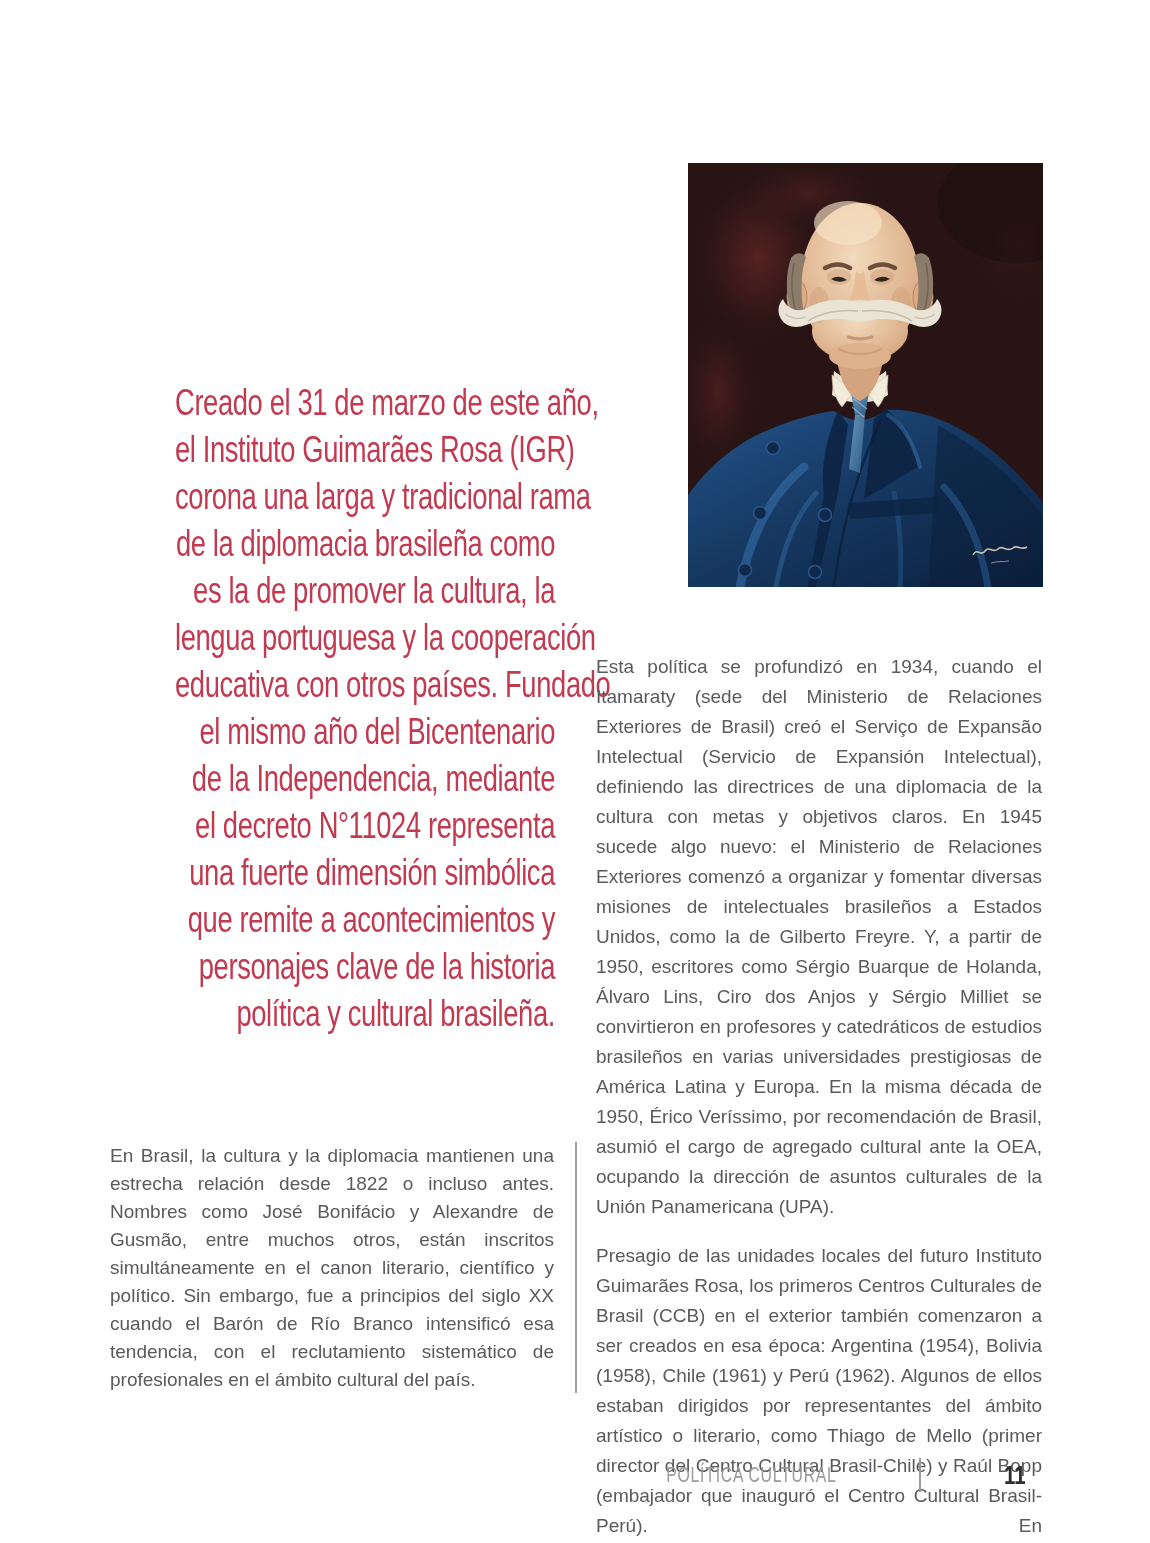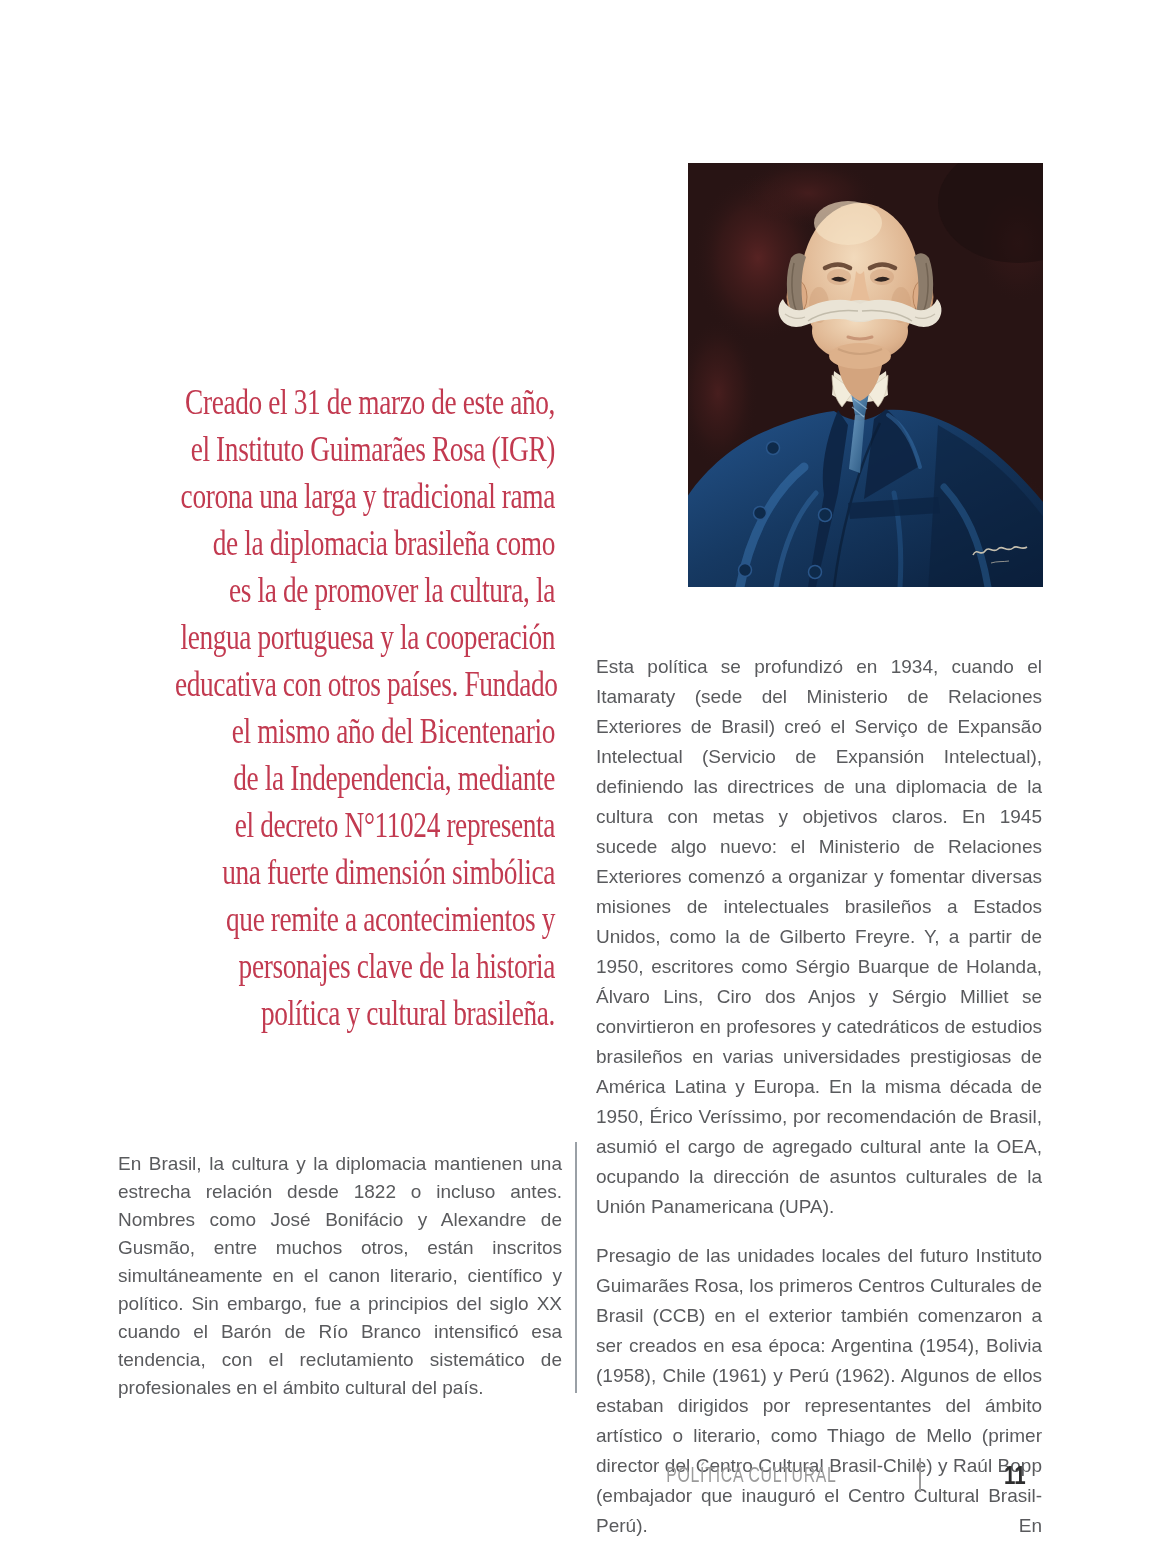--- a/index.html
+++ b/index.html
@@ -12,42 +12,42 @@
   .page{
     position:relative;
     width:1150px;height:1543px;
     margin:0 auto;
     background:#ffffff;
     font-family:"Liberation Sans",sans-serif;
     overflow:hidden;
   }
 
   
-  .pullquote{position:absolute;left:55px;top:379px;width:500px;font-family:Liberation Serif, serif;}
+  .pullquote{position:absolute;left:55px;top:379px;width:500px;}
   .pq-line{
     font-size:36px;line-height:47px;
     color:var(--red);
     text-align:right;white-space:nowrap;
     letter-spacing:-0.5px;
     transform:scaleX(0.76);transform-origin:100% 50%;
   }
 
   
   .portrait{position:absolute;left:688px;top:163px;width:355px;height:424px;margin:0;}
   .portrait svg{display:block;width:100%;height:100%;}
   .caption-row{position:absolute;left:688px;top:590px;width:355px;text-align:right;}
   .caption-text{
     display:inline-block;font-size:20px;color:var(--muted);
     letter-spacing:0.5px;white-space:nowrap;
     transform:scaleX(0.78);transform-origin:100% 50%;
   }
 
   
   .left-par{
-    position:absolute;left:110px;top:1142px;width:444px;margin:8px;
+    position:absolute;left:110px;top:1142px;width:444px;margin:0;
     font-size:19px;line-height:28px;color:var(--body-text);
     text-align:justify;
   }
   .right-col{
     position:absolute;left:596px;top:652px;width:446px;
     font-size:19px;line-height:30px;color:var(--body-text);
     text-align:justify;
   }
   .right-col p{margin:0 0 19px 0;}
   .justify-last{text-align-last:justify;}

